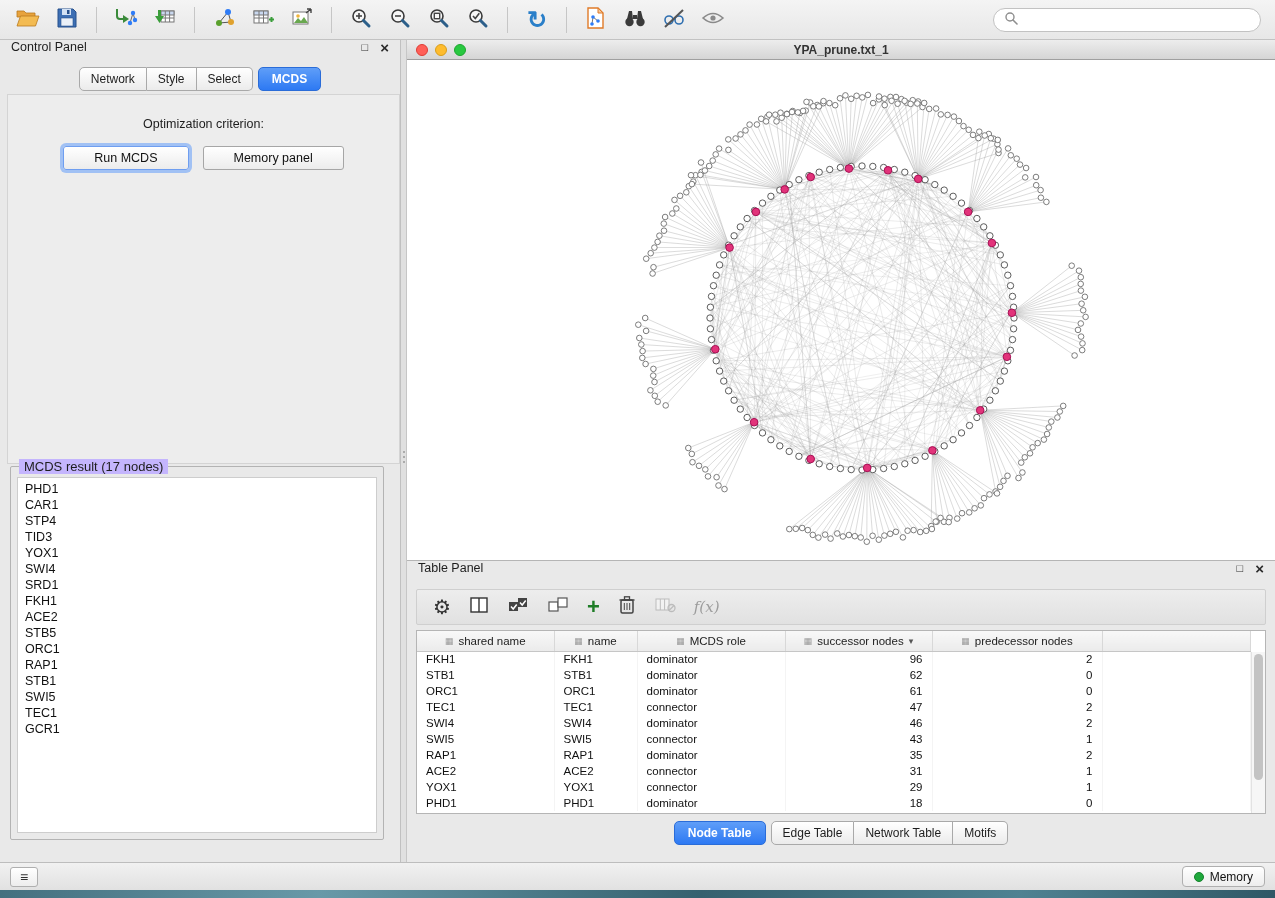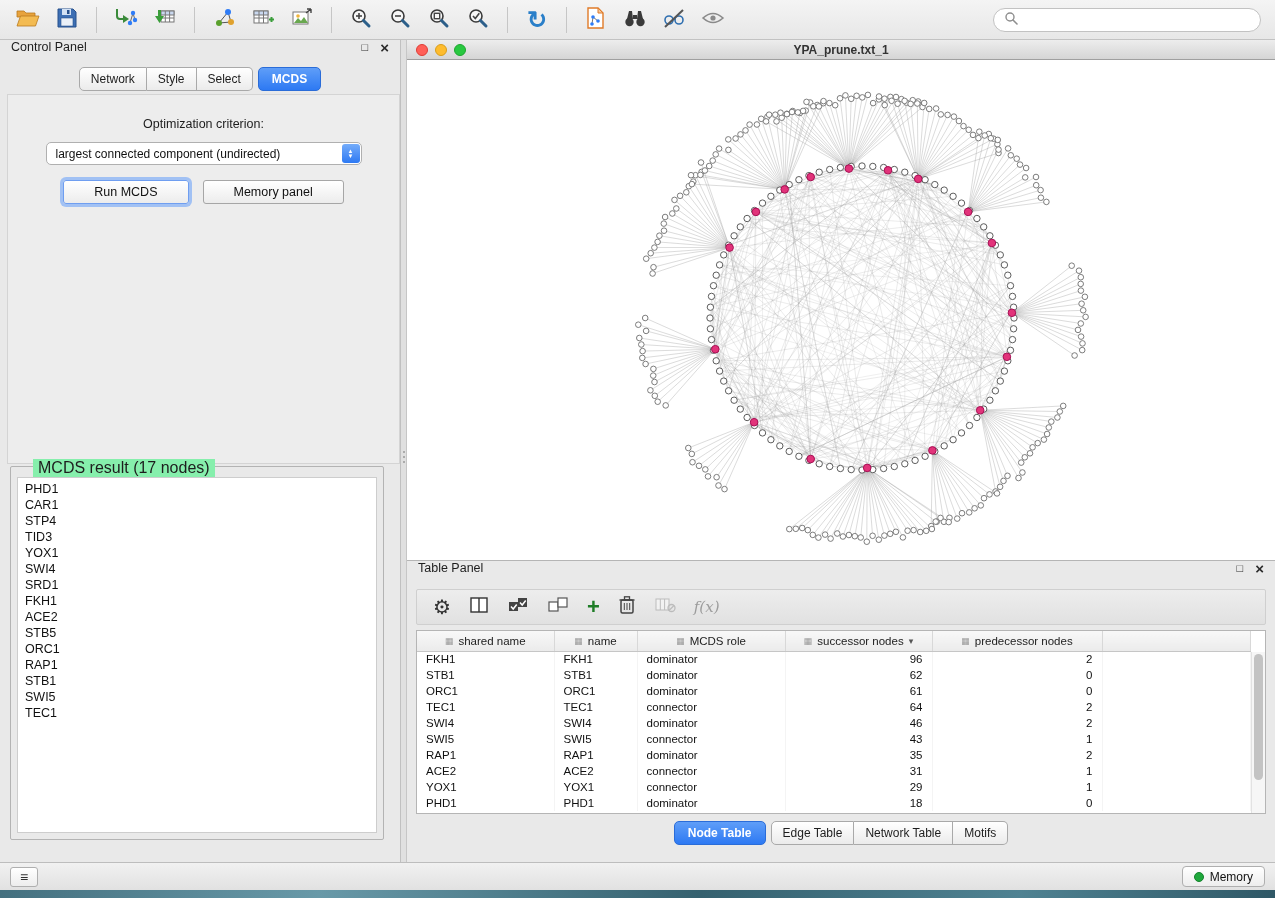--- a/index.html
+++ b/index.html
@@ -30,21 +30,21 @@
   .cp-content{position:absolute;left:7px;right:0;top:54px;height:370px;border:1px solid #d4d4d4;background:#ededed;}
   .opt-label{text-align:center;font-size:12.5px;color:#1d1d1d;margin-top:22px;}
   .combo{display:flex;align-items:center;width:316px;height:23px;margin:11px auto 0;background:#fff;border:1px solid #b0b0b0;border-radius:5px;}
   .combo-text{flex:1;font-size:12px;padding-left:9px;color:#111;white-space:nowrap;overflow:hidden;}
   .combo-btn{width:18px;height:19px;margin:1px 1px 1px 0;border-radius:3px;background:linear-gradient(#74acfa,#2d79f3);display:flex;flex-direction:column;align-items:center;justify-content:center;color:#fff;}
   .combo-btn span{font-size:6px;line-height:5px;}
   .btn-row{display:flex;justify-content:center;gap:14px;margin-top:15px;}
   .btn{font-size:12.5px;padding:4px 30px;background:linear-gradient(#ffffff,#ececec);border:1px solid #a6a6a6;border-radius:3px;color:#111;}
   .btn.focused{box-shadow:0 0 0 3px rgba(98,156,250,.55);border-color:#6f9ef0;}
   .result-group{position:absolute;left:10px;right:16px;top:426px;height:374px;border:1px solid #b3b3b3;border-radius:2px;}
-  .result-legend{position:absolute;top:-8px;left:22px;background:#86efac;padding:0 5px;font-size:16px;color:#1d1d1d;}
+  .result-legend{position:absolute;top:-8px;left:8px;background:#c4b5fd;padding:0 5px;font-size:13px;color:#1d1d1d;}
   .result-list{position:absolute;left:6px;right:6px;top:10px;bottom:6px;background:#fff;border:1px solid #cdcdcd;overflow:hidden;padding-top:3px;}
   .result-item{font-size:12.5px;line-height:16px;padding-left:7px;color:#111;}
 
   
   .splitter-v{position:absolute;left:401px;top:40px;width:6px;height:822px;background:#e0e0e0;border-right:1px solid #c6c6c6;}
   .splitter-v::after{content:"";position:absolute;left:2px;top:50%;width:2px;height:2px;border-radius:50%;background:#9a9a9a;box-shadow:0 5px 0 #9a9a9a,0 10px 0 #9a9a9a;}
 
   
   .right-region{position:absolute;left:407px;top:40px;right:0;height:822px;}
   .network-window{position:absolute;top:0;left:0;right:0;height:520px;background:#fff;}
@@ -273,27 +273,20 @@
       </span>
     </div>
     <div class="cp-tabs">
       <span class="seg-tab first">Network</span>
       <span class="seg-tab">Style</span>
       <span class="seg-tab last">Select</span>
       <span class="tab-active">MCDS</span>
     </div>
     <div class="cp-content">
       <div class="opt-label">Optimization criterion:</div>
-      <div class="combo">
-        <span class="combo-text">largest connected component (undirected)</span>
-        <span class="combo-btn">
-          <span>▲</span>
-          <span>▼</span>
-        </span>
-      </div>
       <div class="btn-row">
         <button class="btn focused">Run MCDS</button>
         <button class="btn">Memory panel</button>
       </div>
     </div>
     <div class="result-group">
       <span class="result-legend">MCDS result (17 nodes)</span>
       <div class="result-list">
         <div class="result-item">PHD1</div>
         <div class="result-item">CAR1</div>
@@ -303,20 +296,21 @@
         <div class="result-item">SWI4</div>
         <div class="result-item">SRD1</div>
         <div class="result-item">FKH1</div>
         <div class="result-item">ACE2</div>
         <div class="result-item">STB5</div>
         <div class="result-item">ORC1</div>
         <div class="result-item">RAP1</div>
         <div class="result-item">STB1</div>
         <div class="result-item">SWI5</div>
         <div class="result-item">TEC1</div>
+        <div class="result-item">GCR1</div>
       </div>
     </div>
   </div>
 
   <div class="splitter-v"></div>
 
   <div class="right-region">
 
     <div class="network-window">
       <div class="net-titlebar">
@@ -1335,21 +1329,21 @@
                 <td>ORC1</td>
                 <td>dominator</td>
                 <td class="num">61</td>
                 <td class="num">0</td>
                 <td></td>
               </tr>
             <tr>
                 <td>TEC1</td>
                 <td>TEC1</td>
                 <td>connector</td>
-                <td class="num">64</td>
+                <td class="num">47</td>
                 <td class="num">2</td>
                 <td></td>
               </tr>
             <tr>
                 <td>SWI4</td>
                 <td>SWI4</td>
                 <td>dominator</td>
                 <td class="num">46</td>
                 <td class="num">2</td>
                 <td></td>

